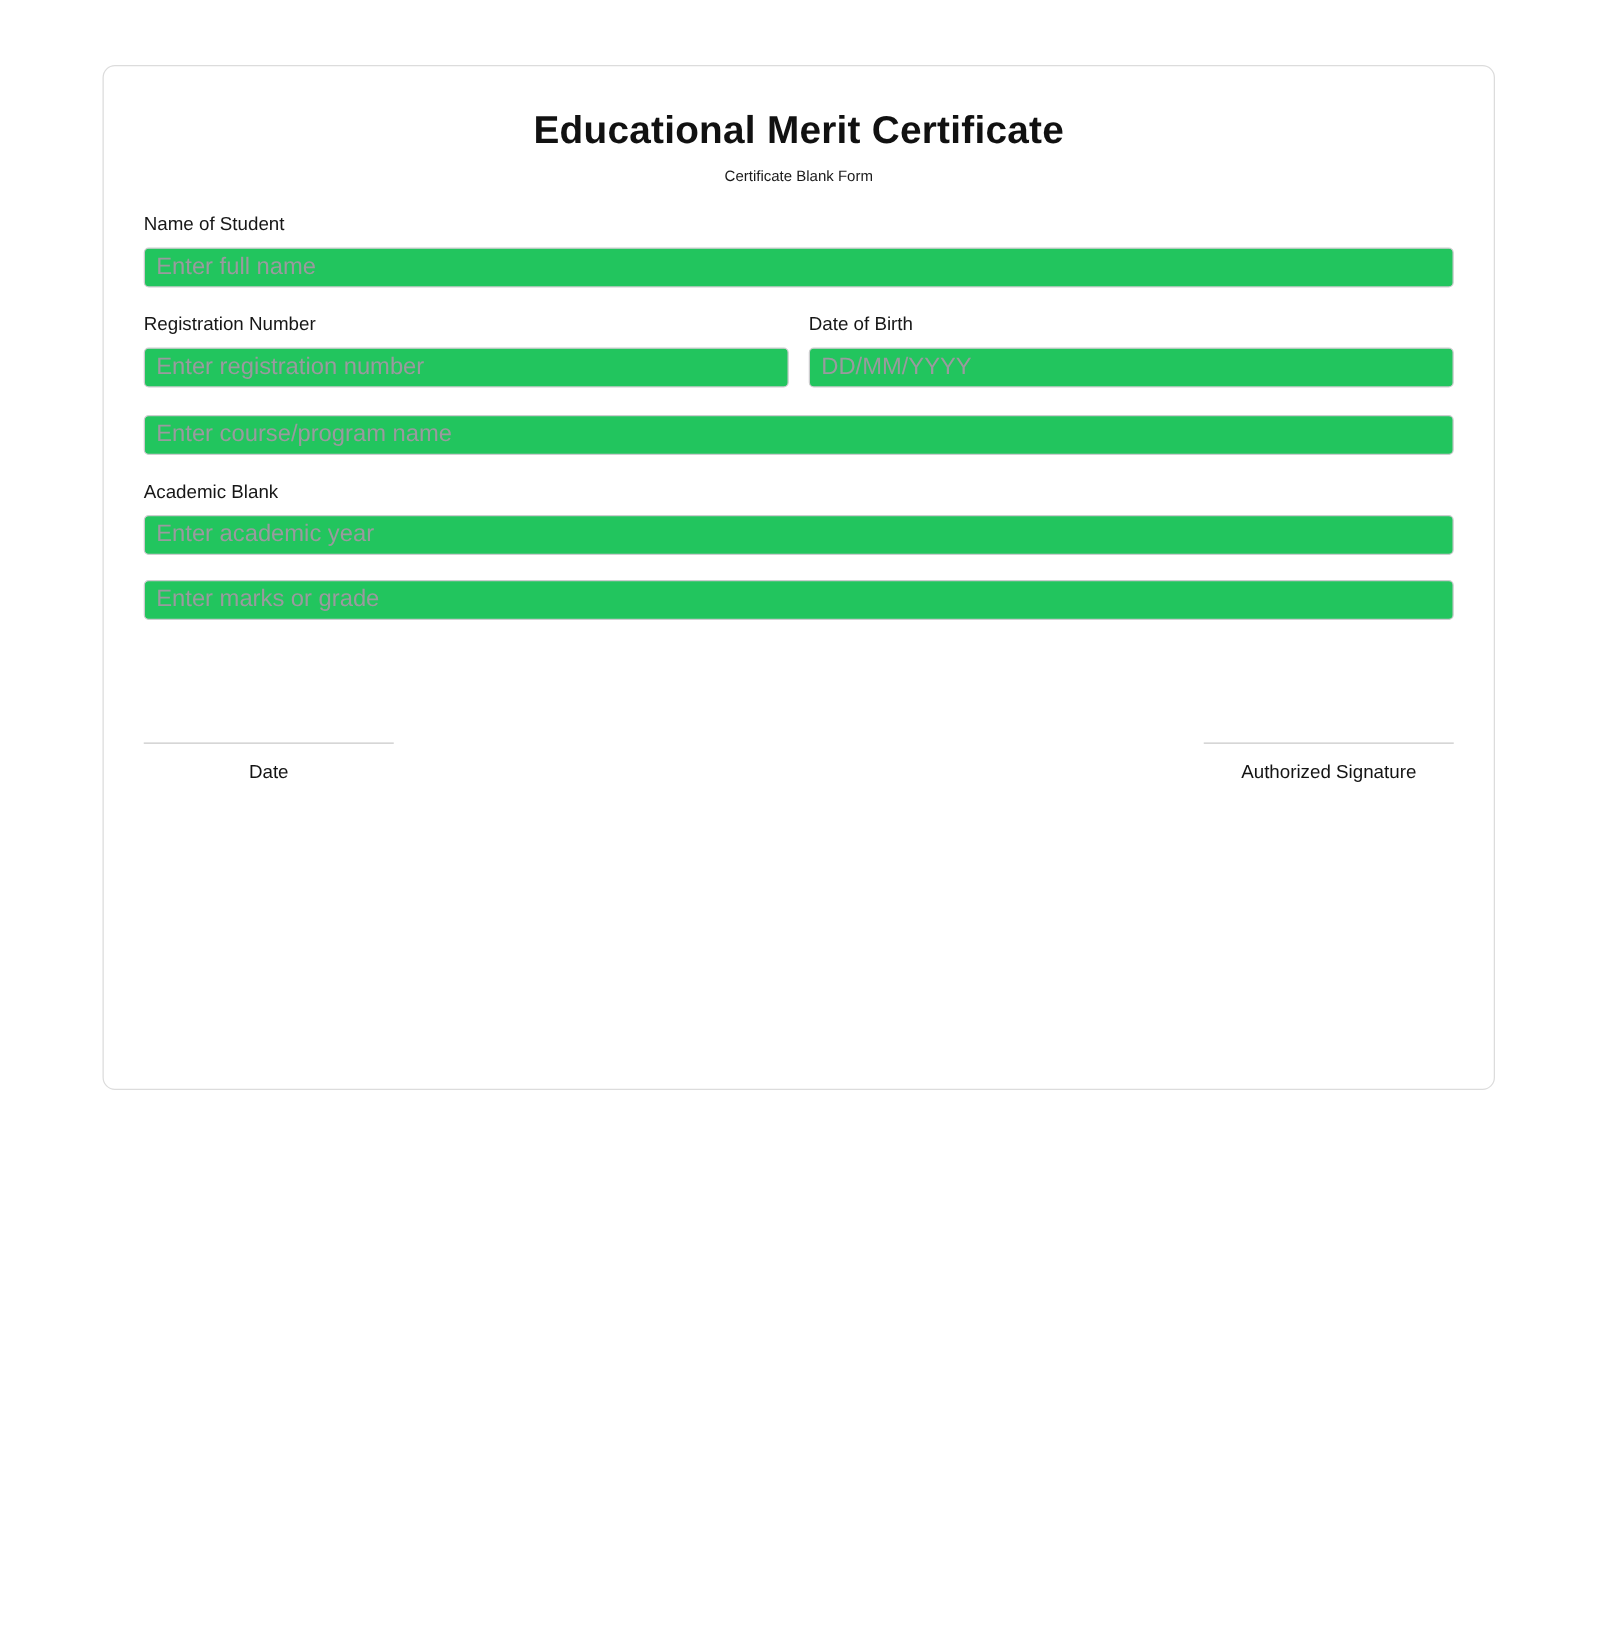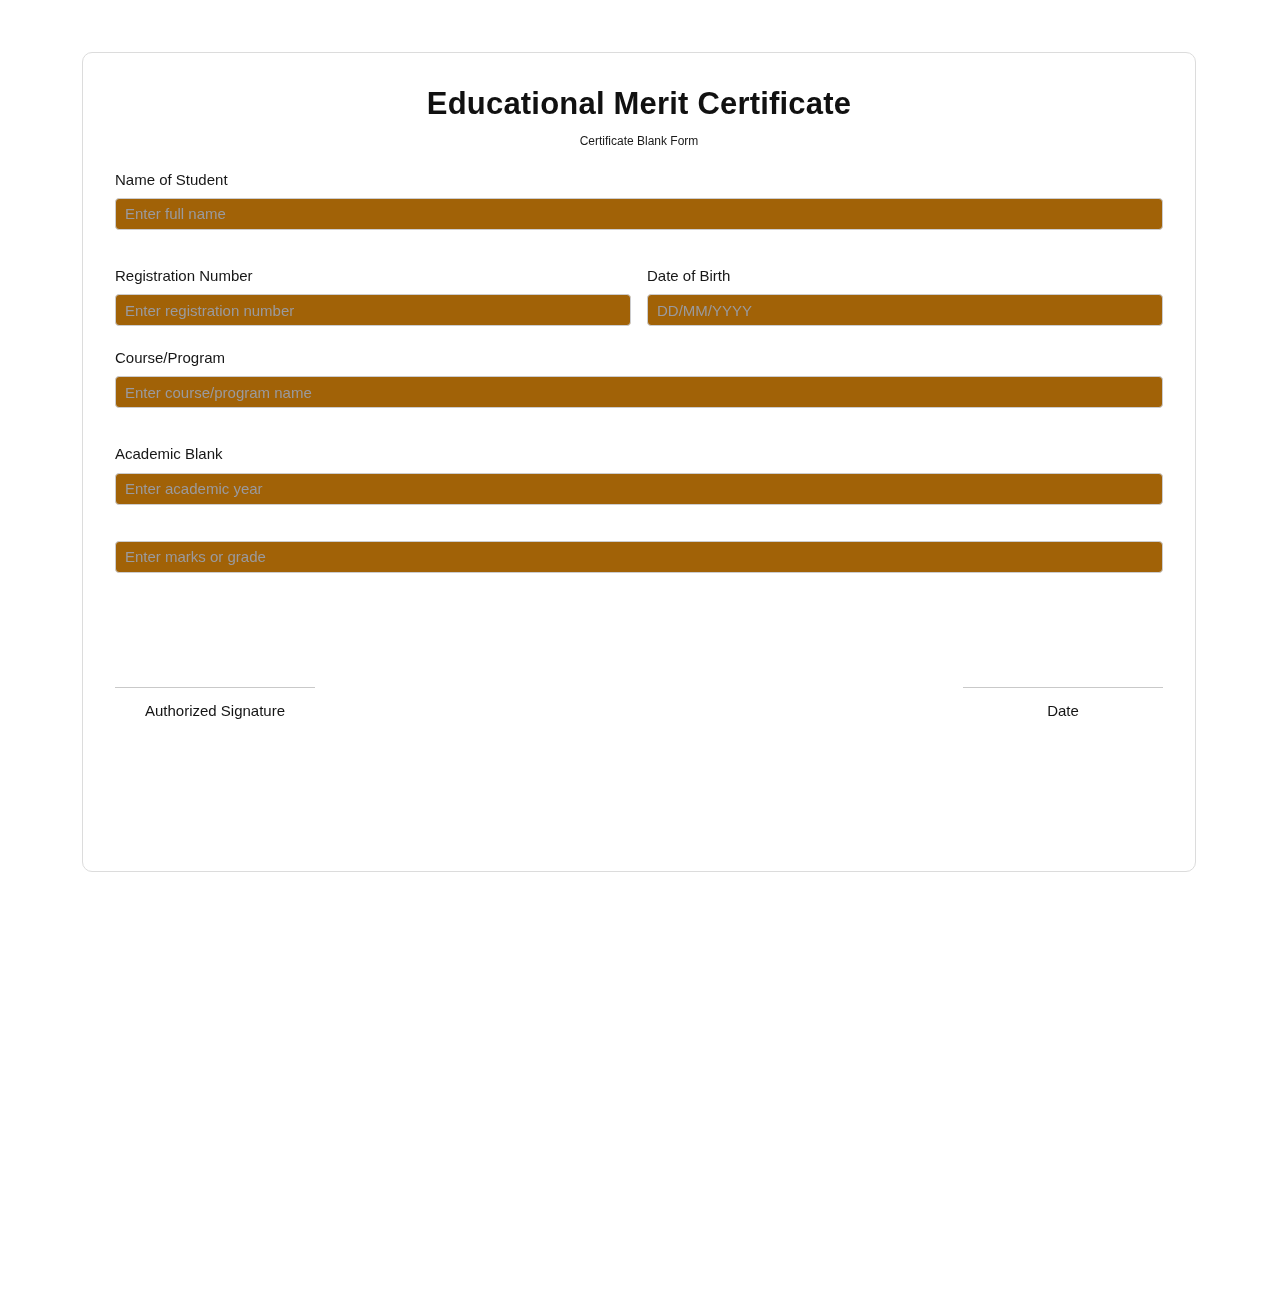--- a/index.html
+++ b/index.html
@@ -47,38 +47,38 @@
     padding-top: 11px;
     text-align: center;
     font-size: 12px;
     font-weight: normal;
     color: #1a1a1a;
   }
   .form-body {
     padding-top: 22px;
   }
   .field-group {
-    margin-bottom: 36px;
+    margin-bottom: 20px;
   }
   .field-label {
     display: block;
     font-size: 15px;
     color: #171717;
     line-height: 1.35;
     margin-bottom: 8px;
   }
   .field-input {
     display: block;
     width: 100%;
     height: 32px;
     border: 1px solid #ccccce;
     border-radius: 4px;
-    background: #a16207;
+    background: #22c55e;
     font-family: "Liberation Sans", sans-serif;
-    font-size: 15px;
+    font-size: 19px;
     color: #1a1a1a;
     padding: 0 9px;
     outline: none;
   }
   .field-input::placeholder {
     color: #9a9a9e;
     opacity: 1;
   }
   .row-two {
     display: flex;
@@ -139,44 +139,43 @@
           </div>
 
           <div class="field-group">
             <label class="field-label">Date of Birth</label>
             <input class="field-input" type="text" placeholder="DD/MM/YYYY" style="">
           </div>
 
         </div>
 
         <div class="field-group">
-          <label class="field-label">Course/Program</label>
           <input class="field-input" type="text" placeholder="Enter course/program name" style="">
         </div>
 
         <div class="field-group">
           <label class="field-label">Academic Blank</label>
           <input class="field-input" type="text" placeholder="Enter academic year" style="">
         </div>
 
         <div class="field-group">
           <input class="field-input" type="text" placeholder="Enter marks or grade" style="">
         </div>
 
 
         <div class="signature-area">
 
           <div class="sig-block">
             <div class="sig-line"></div>
-            <div class="sig-caption">Authorized Signature</div>
+            <div class="sig-caption">Date</div>
           </div>
 
           <div class="sig-block">
             <div class="sig-line"></div>
-            <div class="sig-caption">Date</div>
+            <div class="sig-caption">Authorized Signature</div>
           </div>
 
         </div>
 
       </div>
     </div>
   </div>
 
 </div>
 

